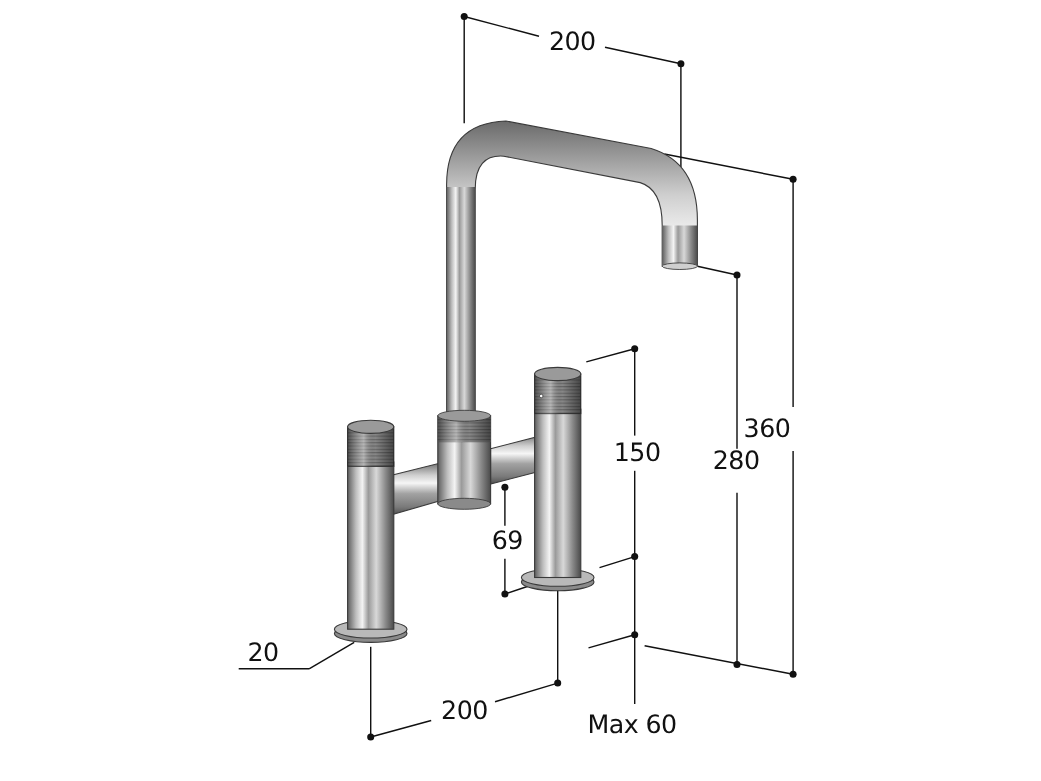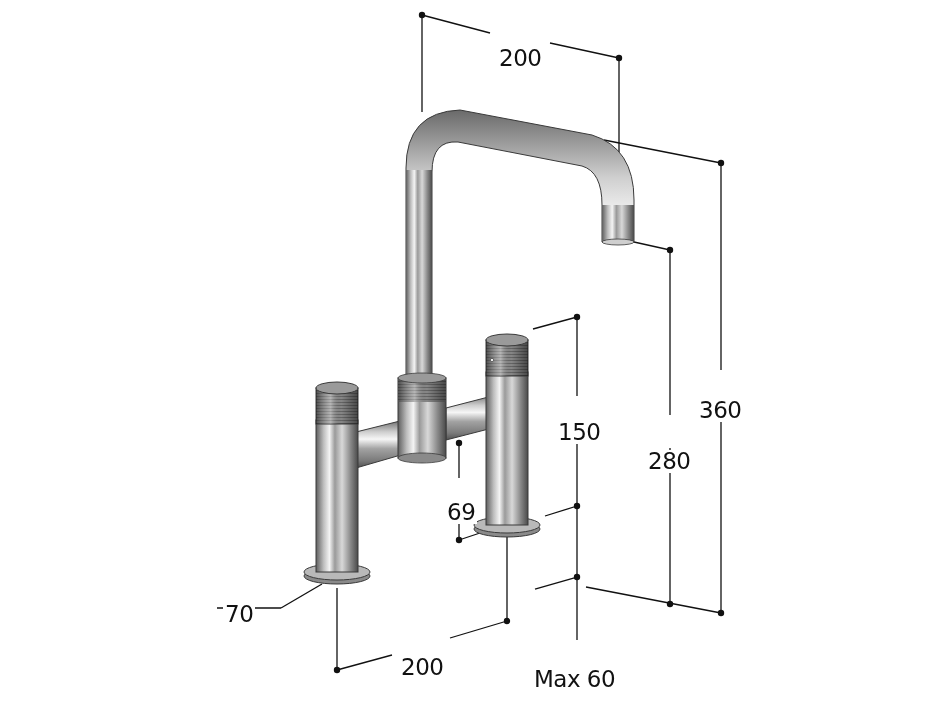--- a/index.html
+++ b/index.html
@@ -1,21 +1,21 @@
 <!DOCTYPE html>
 <html><head>
   <meta charset="utf-8">
   <style>
     html, body { margin: 0; padding: 0; background: #ffffff; }
     body { width: 946px; height: 710px; overflow: hidden; position: relative;
            font-family: "DejaVu Sans", sans-serif; }
     #canvas { position: absolute; left: 0; top: 0; width: 946px; height: 710px; }
     .dim-label { position: absolute; font-family: "DejaVu Sans", sans-serif;
                  font-size: 23px; color: #111; background: #fff; line-height: 1;
-                 letter-spacing: -0.5px; padding: 0 2px; white-space: nowrap; margin-top: 20px; }
+                 letter-spacing: -0.5px; padding: 0 2px; white-space: nowrap; }
   </style>
 </head>
 <body>
 
 <div id="canvas">
   <svg width="946" height="710" viewBox="0 0 946 710" xmlns="http://www.w3.org/2000/svg">
     <defs>
       <linearGradient id="chromeV" x1="0" y1="0" x2="1" y2="0">
         <stop offset="0" stop-color="#5e5e5e"></stop>
         <stop offset="0.18" stop-color="#bdbdbd"></stop>
@@ -131,20 +131,20 @@
         <rect x="486" y="340" width="42" height="36" fill="url(#knurl)" stroke="#3a3a3a" stroke-width="1"></rect>
         <rect x="486" y="340" width="42" height="36" fill="url(#knurlShade)"></rect>
         <ellipse cx="507" cy="340" rx="21" ry="6" fill="#9a9a9a" stroke="#3a3a3a" stroke-width="1"></ellipse>
         <circle cx="492" cy="360" r="1.6" fill="#fff" stroke="#333" stroke-width="0.6"></circle>
       </g>
     </g>
   </svg>
 
   
   <div class="dim-label" style="left:497px; top:27px;">200</div>
-  <div class="dim-label" style="left:697px; top:379px;">360</div>
-  <div class="dim-label" style="left:646px; top:430px;">280</div>
+  <div class="dim-label" style="left:674px; top:379px;">360</div>
+  <div class="dim-label" style="left:646px; top:408px;">280</div>
   <div class="dim-label" style="left:556px; top:401px;">150</div>
   <div class="dim-label" style="left:445px; top:481px;">69</div>
-  <div class="dim-label" style="left:223px; top:583px;">70</div>
+  <div class="dim-label" style="left:223px; top:583px;">20</div>
   <div class="dim-label" style="left:399px; top:636px;">200</div>
   <div class="dim-label" style="left:532px; top:648px;">Max 60</div>
 </div>
 
 </body></html>

